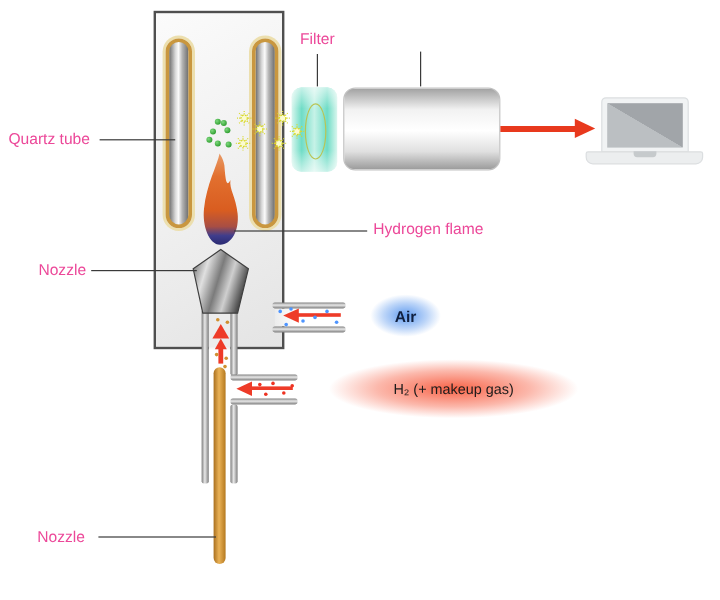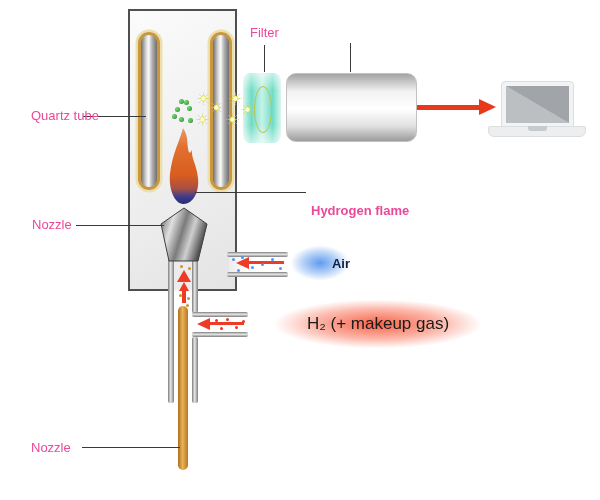--- a/index.html
+++ b/index.html
@@ -53,26 +53,26 @@
     border:1px solid #dbdee0;box-sizing:border-box;border-radius:2px 2px 6px 6px;}
   #laptop-notch{left:528px;top:126px;width:19px;height:5px;background:#c6cacc;border-radius:0 0 3px 3px;}
   
   .shaft{position:absolute;background:#e8391d;}
   .head-right{position:absolute;width:0;height:0;border-top:8px solid transparent;border-bottom:8px solid transparent;border-left:17px solid #e8391d;}
   .head-left{position:absolute;width:0;height:0;border-top:6px solid transparent;border-bottom:6px solid transparent;border-right:13px solid #ee3b28;}
   .head-up{position:absolute;width:0;height:0;border-left:7px solid transparent;border-right:7px solid transparent;border-bottom:12px solid #ee3b28;}
   .head-up-sm{position:absolute;width:0;height:0;border-left:5px solid transparent;border-right:5px solid transparent;border-bottom:9px solid #ee3b28;}
   .shaft-sm{position:absolute;background:#ee3b28;}
   
-  #air-glow{left:290px;top:245px;width:60px;height:36px;display:flex;align-items:center;justify-content:flex-end;
+  #air-glow{left:308px;top:245px;width:60px;height:36px;display:flex;align-items:center;justify-content:center;
     background:radial-gradient(ellipse closest-side,rgba(88,150,238,.95) 0%,rgba(88,150,238,.4) 60%,rgba(88,150,238,0) 98%);}
   #air-glow span{font-weight:bold;font-size:13px;color:#10203f;}
   #h2-glow{left:272px;top:299px;width:212px;height:50px;display:flex;align-items:center;justify-content:center;
     background:radial-gradient(ellipse closest-side,rgba(247,86,56,.92) 0%,rgba(247,86,56,.42) 60%,rgba(247,86,56,0) 98%);}
-  #h2-glow span{font-size:17px;color:#1b1b1b;}
+  #h2-glow span{font-size:12px;color:#1b1b1b;}
   
   .p-green{position:absolute;width:5px;height:5px;border-radius:50%;
     background:radial-gradient(circle at 35% 35%,#7ed87e,#2f9e2f 75%);}
   .p-dot-blue{position:absolute;width:3px;height:3px;border-radius:50%;background:#4d94ff;}
   .p-dot-red{position:absolute;width:3px;height:3px;border-radius:50%;background:#ee3322;}
   .p-dot-orange{position:absolute;width:3px;height:3px;border-radius:50%;background:#d09030;}
   .p-photon{position:absolute;width:13px;height:13px;}
 </style>
 </head>
 <body>
@@ -165,24 +165,24 @@
     <span>H₂ (+ makeup gas)</span>
   </div>
 
   <div class="line" style="left:83px;top:116px;width:63px;height:1px;"></div>
   <div class="line" style="left:76px;top:225px;width:88px;height:1px;"></div>
   <div class="line" style="left:264px;top:45px;width:1px;height:27px;"></div>
   <div class="line" style="left:350px;top:43px;width:1px;height:29px;"></div>
   <div class="line" style="left:195px;top:192px;width:111px;height:1px;"></div>
   <div class="line" style="left:82px;top:447px;width:98px;height:1px;"></div>
 
-  <div class="lbl" style="left:7px;top:109px;margin-left:24px;">Quartz tube</div>
+  <div class="lbl" style="left:7px;top:109px;">Quartz tube</div>
   <div class="lbl" style="left:32px;top:218px;text-align:right;">Nozzle</div>
   <div class="lbl" style="left:250px;top:26px;">Filter</div>
-  <div class="lbl" style="left:311px;top:204px;font-weight:bold;">Hydrogen flame</div>
+  <div class="lbl" style="left:311px;top:184px;">Hydrogen flame</div>
   <div class="lbl" style="left:31px;top:441px;">Nozzle</div>
 
   <div class="abs" id="particles-layer" style="left:0;top:0;width:600px;height:500px;pointer-events:none;">
       <div class="p-green" style="left: 174.5px; top: 106.5px;"></div>
       <div class="p-green" style="left: 178.5px; top: 98.5px;"></div>
       <div class="p-green" style="left: 183.5px; top: 99.5px;"></div>
       <div class="p-green" style="left: 171.5px; top: 113.5px;"></div>
       <div class="p-green" style="left: 178.5px; top: 116.5px;"></div>
       <div class="p-green" style="left: 186.5px; top: 105.5px;"></div>
       <div class="p-green" style="left: 187.5px; top: 117.5px;"></div>

